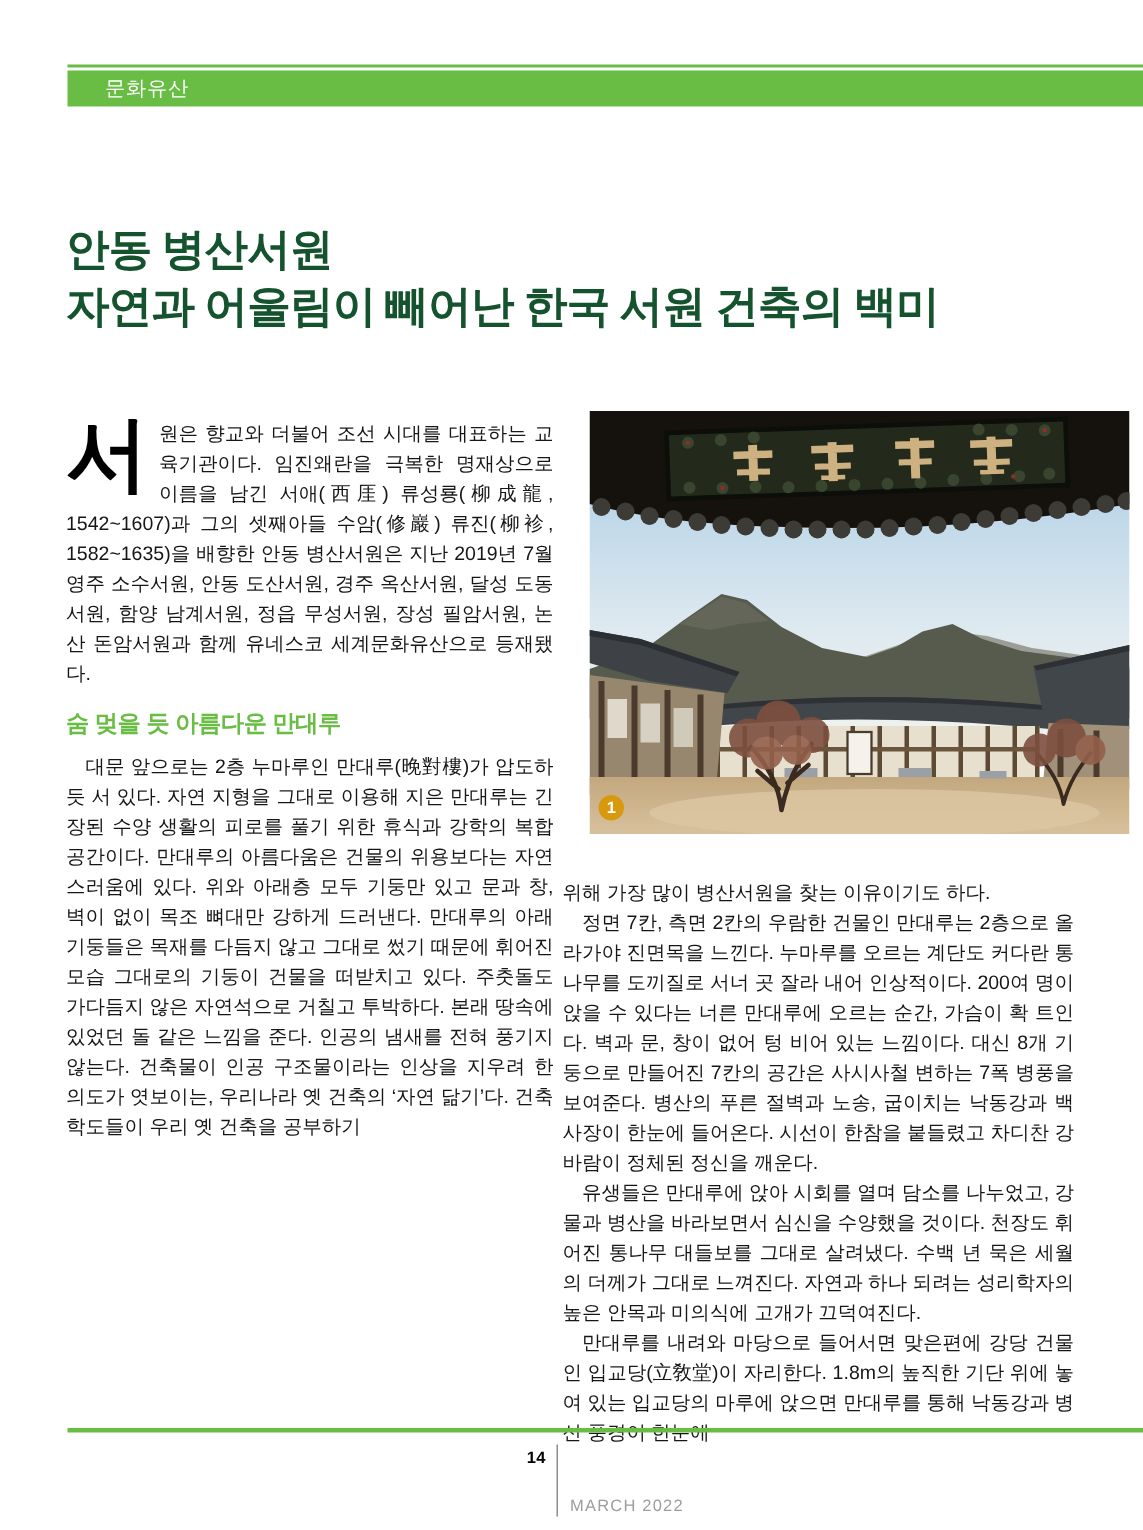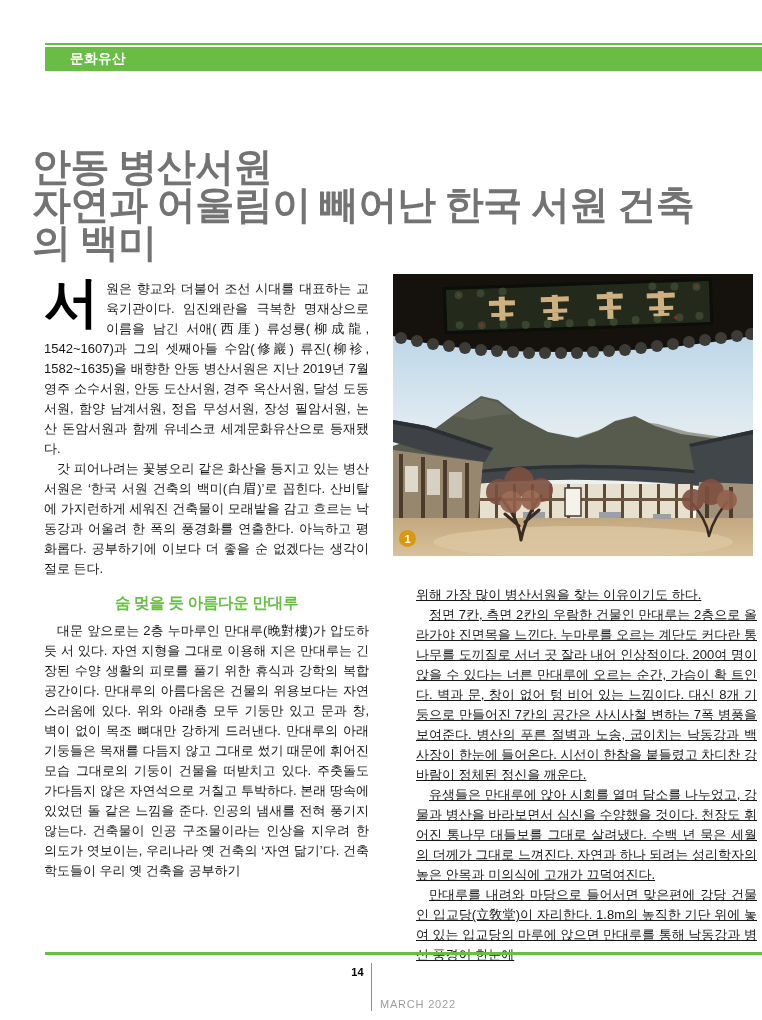--- a/index.html
+++ b/index.html
@@ -7,38 +7,38 @@
   html,body { background:#fff; }
   .page {
     position:relative; width:762px; height:1020px; background:#fff; overflow:hidden;
     font-family:"Liberation Sans","DejaVu Sans",sans-serif; color:#1a1a1a;
   }
   
   .tagbar-wrap { position:absolute; left:45px; right:0; top:43px; }
   .tagbar-topline { height:2px; background:var(--accent); margin-bottom:2px; }
   .tagbar {
     height:24px; background:var(--accent); color:#fff; display:flex; align-items:center;
-    padding-left:25px; font-size:13.5px; font-weight:bold; letter-spacing:0.5px;
+    padding-left:25px; font-size:13.5px; font-weight:normal; letter-spacing:0.5px;
   }
   
-  .title { position:absolute; left:32px; top:148px; width:690px;
+  .title { position:absolute; left:44px; top:148px; width:690px;
     font-family:"Liberation Serif","DejaVu Serif",serif; font-weight:800;
-    font-size:39px; line-height:38px; letter-spacing:-0.5px; color:#737373; }
+    font-size:29px; line-height:38px; letter-spacing:-0.5px; color:#14532d; }
   .title .tline { display:block; }
   
   .col { position:absolute; font-size:13px; line-height:20px; text-align:justify;
     color:#161616; overflow-wrap:break-word; }
   .col p { margin:0; }
   .col p.ind { text-indent:13px; }
   .col-left  { left:44px;  top:279px; width:325px; }
-  .col-right { left:416px; top:585px; width:341px;text-decoration:underline; }
+  .col-right { left:375px; top:585px; width:341px; }
   .dropcap { float:left; font-size:55px; line-height:42px; font-weight:bold;
     padding:2px 7px 0 0; color:#000; }
   .subhead { font-size:15.5px; font-weight:bold; color:var(--accent);
-    margin:14px 0 8px 0; text-align:center; letter-spacing:-0.3px; }
+    margin:14px 0 8px 0; text-align:left; letter-spacing:-0.3px; }
   
   .photo { position:absolute; left:393px; top:274px; width:360px; height:282px; }
   .photo svg { display:block; width:100%; height:100%; }
   .badge {
     position:absolute; left:6px; bottom:9px; width:17px; height:17px; border-radius:50%;
     background:#d79a0e; color:#fff; font-size:11px; font-weight:bold;
     display:flex; align-items:center; justify-content:center;
   }
   
   .bottom-rule { position:absolute; left:45px; right:0; top:952px; height:3px; background:var(--accent); }
@@ -60,21 +60,20 @@
     </div>
   </div>
 
   <h1 class="title">
     <span class="tline">안동 병산서원</span>
     <span class="tline">자연과 어울림이 빼어난 한국 서원 건축의 백미</span>
   </h1>
 
   <div class="col col-left">
     <p><span class="dropcap">서</span><span>원은 향교와 더불어 조선 시대를 대표하는 교육기관이다. 임진왜란을 극복한 명재상으로 이름을 남긴 서애(西厓) 류성룡(柳成龍, 1542~1607)과 그의 셋째아들 수암(修巖) 류진(柳袗, 1582~1635)을 배향한 안동 병산서원은 지난 2019년 7월 영주 소수서원, 안동 도산서원, 경주 옥산서원, 달성 도동서원, 함양 남계서원, 정읍 무성서원, 장성 필암서원, 논산 돈암서원과 함께 유네스코 세계문화유산으로 등재됐다.</span></p>
-    <p class="ind">갓 피어나려는 꽃봉오리 같은 화산을 등지고 있는 병산서원은 ‘한국 서원 건축의 백미(白眉)’로 꼽힌다. 산비탈에 가지런하게 세워진 건축물이 모래밭을 감고 흐르는 낙동강과 어울려 한 폭의 풍경화를 연출한다. 아늑하고 평화롭다. 공부하기에 이보다 더 좋을 순 없겠다는 생각이 절로 든다.</p>
     <h2 class="subhead">숨 멎을 듯 아름다운 만대루</h2>
     <p class="ind">대문 앞으로는 2층 누마루인 만대루(晚對樓)가 압도하듯 서 있다. 자연 지형을 그대로 이용해 지은 만대루는 긴장된 수양 생활의 피로를 풀기 위한 휴식과 강학의 복합공간이다. 만대루의 아름다움은 건물의 위용보다는 자연스러움에 있다. 위와 아래층 모두 기둥만 있고 문과 창, 벽이 없이 목조 뼈대만 강하게 드러낸다. 만대루의 아래 기둥들은 목재를 다듬지 않고 그대로 썼기 때문에 휘어진 모습 그대로의 기둥이 건물을 떠받치고 있다. 주춧돌도 가다듬지 않은 자연석으로 거칠고 투박하다. 본래 땅속에 있었던 돌 같은 느낌을 준다. 인공의 냄새를 전혀 풍기지 않는다. 건축물이 인공 구조물이라는 인상을 지우려 한 의도가 엿보이는, 우리나라 옛 건축의 ‘자연 닮기’다. 건축학도들이 우리 옛 건축을 공부하기</p>
   </div>
 
   <div class="photo">
     <svg viewBox="0 0 360 282" preserveAspectRatio="none">
       <defs>
         <linearGradient id="sky" x1="0" y1="0" x2="0" y2="1">
           <stop offset="0" stop-color="#bad5e8"></stop>
           <stop offset="0.55" stop-color="#dfeaf0"></stop>

